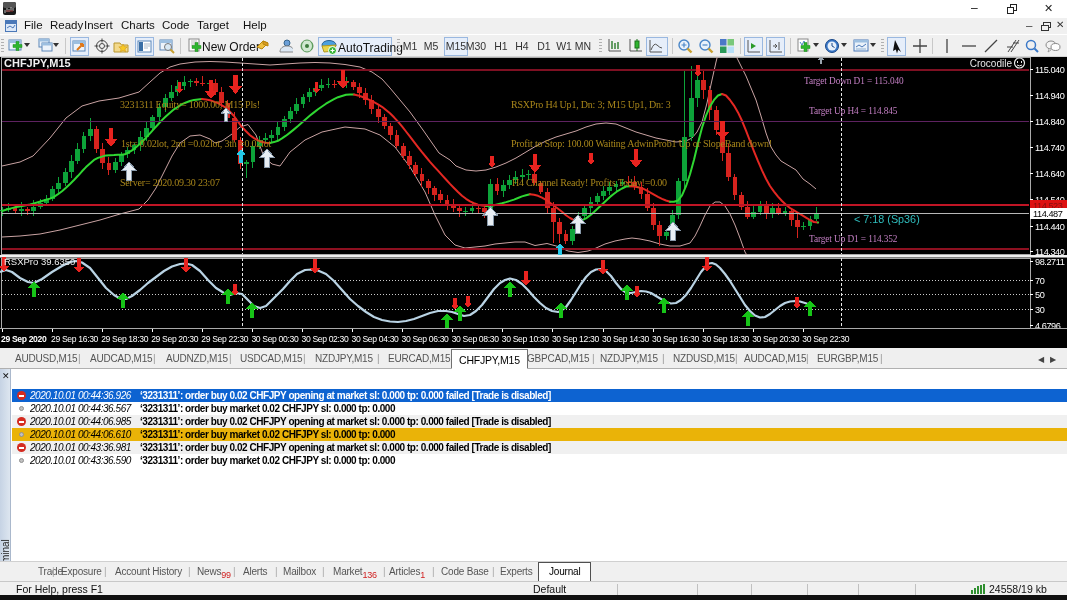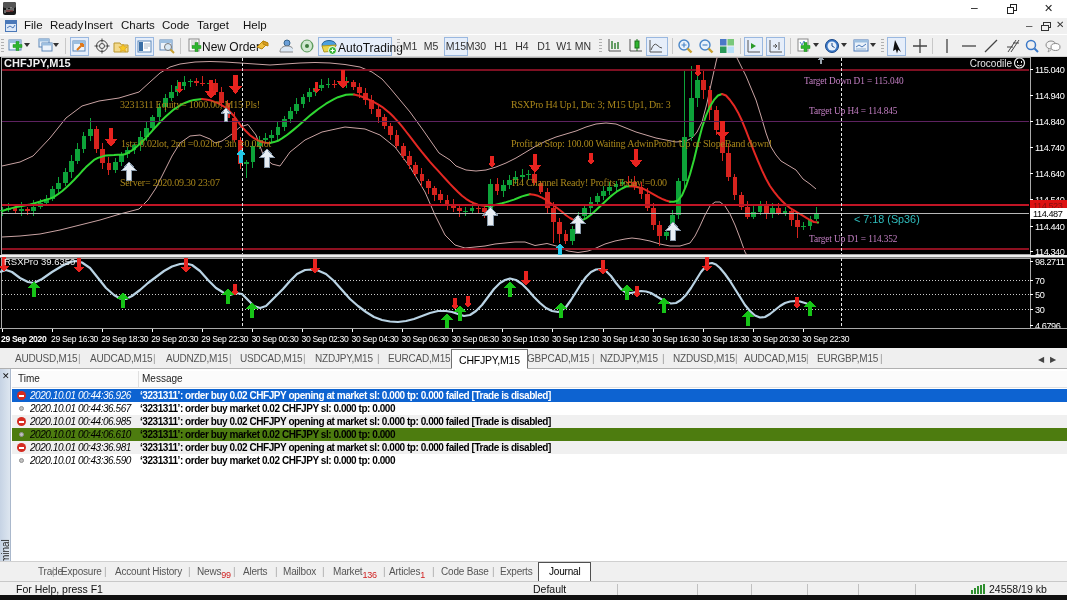--- a/index.html
+++ b/index.html
@@ -514,41 +514,36 @@
   <span class="st" style="left:1050px;color:#444;font-size:8px;top:7px">▶</span>
 </div>
 
 <div class="abs" id="terminal"></div>
 <div class="abs" id="tstrip">
   <span class="vx">✕</span>
   <svg width="11" height="209" style="position:absolute;left:0;top:0">
         <text x="-208" y="9" transform="rotate(-90)" font-family="Liberation Sans, sans-serif" font-size="10" fill="#222">Terminal</text>
       </svg>
 </div>
-<div class="abs" id="thead">
-  <span class="abs" style="left:6px;top:2px">Time</span>
-  <span class="abs" style="left:130px;top:2px">Message</span>
-  <span class="abs" style="left:126px;top:0;width:1px;height:17px;background:#e0e0e0"></span>
-</div>
 <div class="trow" style="top:389px;background:#0d63d1;color:#ffffff">
       <span class="icoR"></span>
       <span class="tm">2020.10.01 00:44:36.926</span>
       <span class="ms">‘3231311’: order buy 0.02 CHFJPY opening at market sl: 0.000 tp: 0.000 failed [Trade is disabled]</span>
     </div>
 <div class="trow" style="top:402px;background:#ffffff;color:#000000">
       <span class="icoG"></span>
       <span class="tm">2020.10.01 00:44:36.567</span>
       <span class="ms">‘3231311’: order buy market 0.02 CHFJPY sl: 0.000 tp: 0.000</span>
     </div>
 <div class="trow" style="top:415px;background:#f0f0f0;color:#000000">
       <span class="icoR"></span>
       <span class="tm">2020.10.01 00:44:06.985</span>
       <span class="ms">‘3231311’: order buy 0.02 CHFJPY opening at market sl: 0.000 tp: 0.000 failed [Trade is disabled]</span>
     </div>
-<div class="trow" style="top:428px;background:#4d7c0f;color:#000000">
+<div class="trow" style="top:428px;background:#eab308;color:#000000">
       <span class="icoG"></span>
       <span class="tm">2020.10.01 00:44:06.610</span>
       <span class="ms">‘3231311’: order buy market 0.02 CHFJPY sl: 0.000 tp: 0.000</span>
     </div>
 <div class="trow" style="top:441px;background:#f0f0f0;color:#000000">
       <span class="icoR"></span>
       <span class="tm">2020.10.01 00:43:36.981</span>
       <span class="ms">‘3231311’: order buy 0.02 CHFJPY opening at market sl: 0.000 tp: 0.000 failed [Trade is disabled]</span>
     </div>
 <div class="trow" style="top:454px;background:#ffffff;color:#000000">

